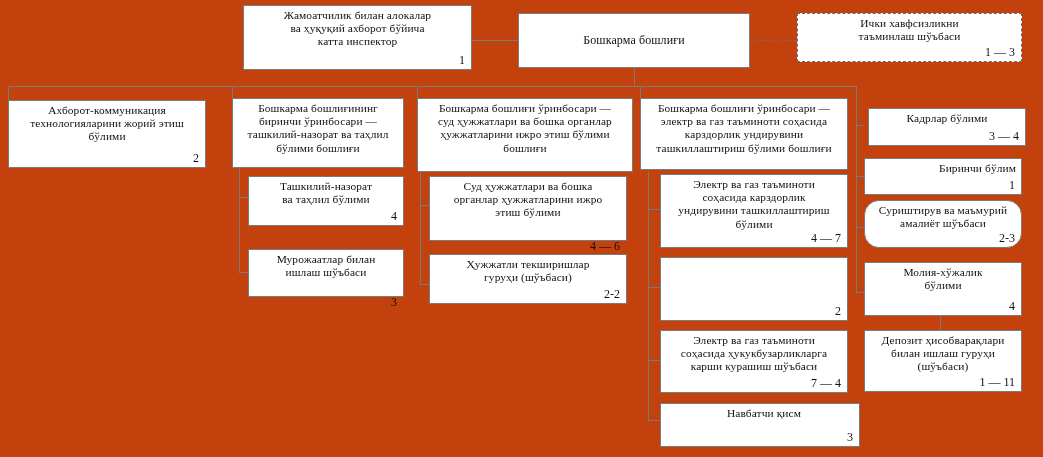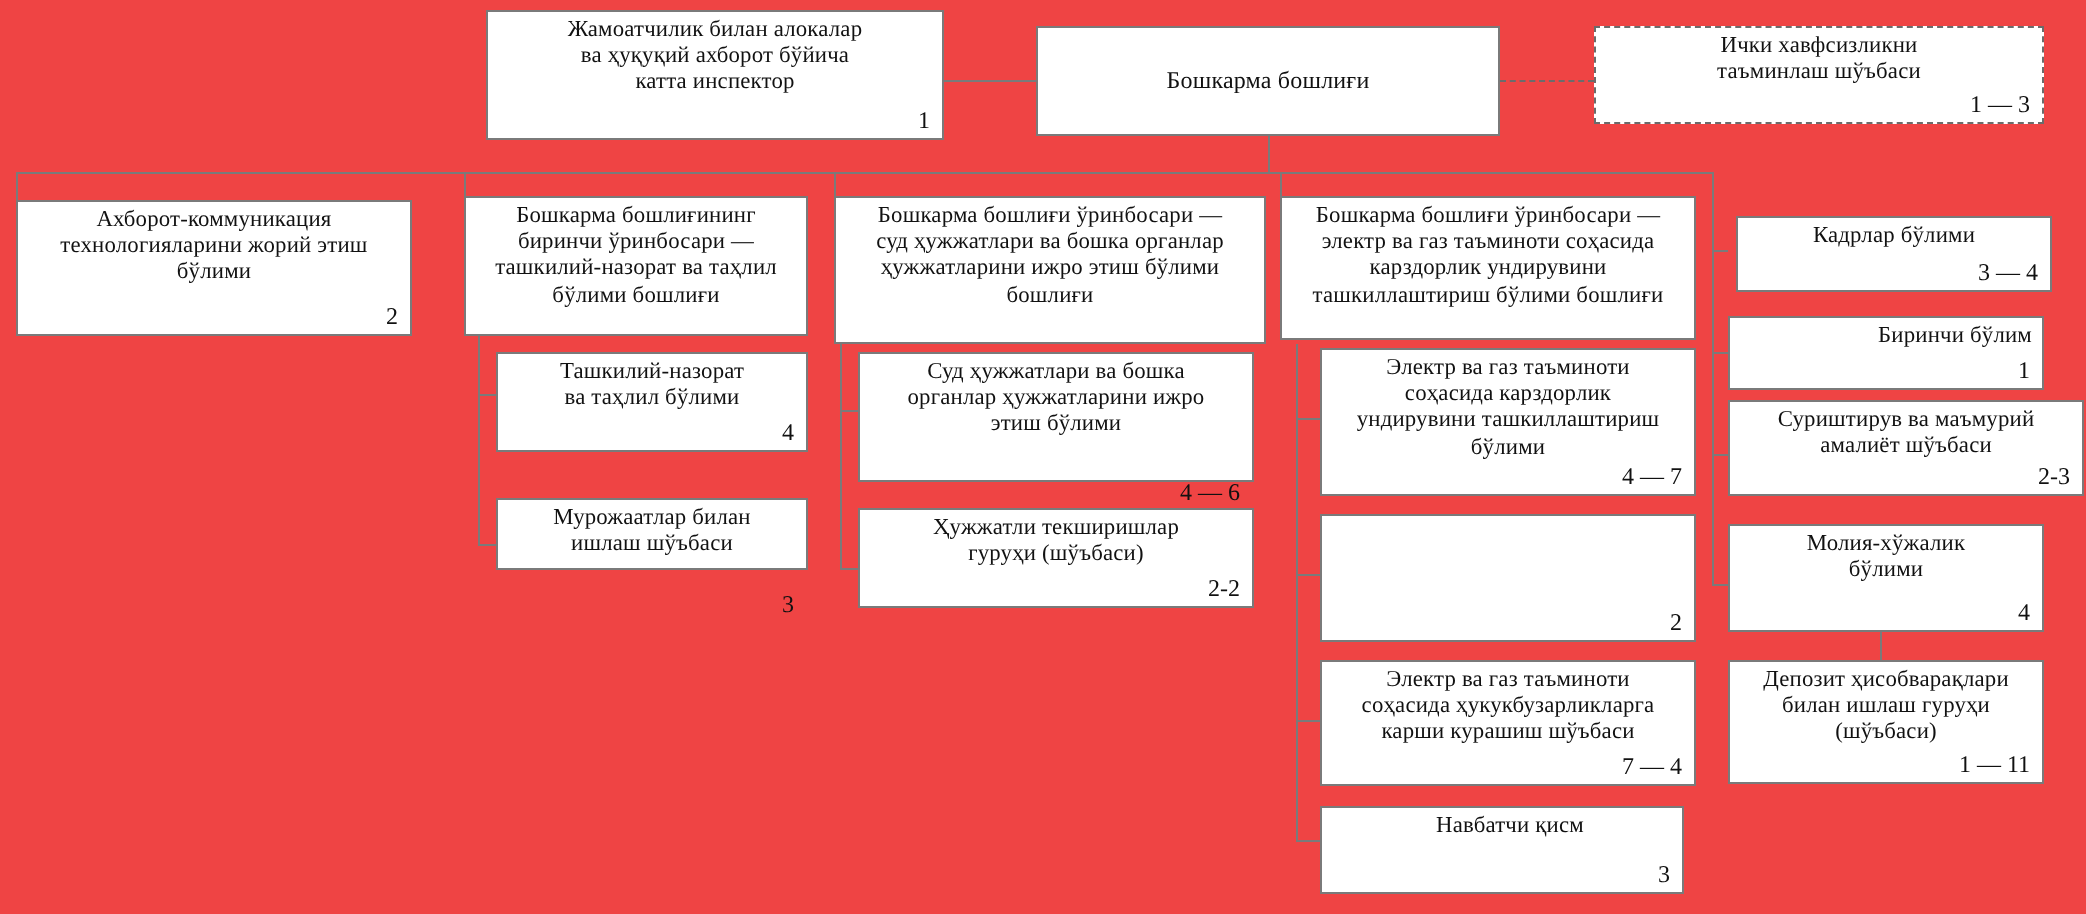--- a/index.html
+++ b/index.html
@@ -9,21 +9,21 @@
     background: #ffffff;
   }
   body {
     font-family: "Liberation Serif", "DejaVu Serif", serif;
     color: #111111;
   }
   #chart {
     position: relative;
     width: 1043px;
     height: 457px;
-    background: #ef4444;
+    background: #c2410c;
     overflow: hidden;
   }
   .box {
     position: absolute;
     box-sizing: border-box;
     border: 1px solid #7a7a7a;
     background: #ffffff;
     padding: 3px 5px 2px 5px;
     display: flex;
     flex-direction: column;
@@ -140,21 +140,21 @@
 ташкилий-назорат ва таҳлил
 бўлими бошлиғи</div>
   </div>
 
   <div class="box" style="left:248px; top:176px; width:156px; height:50px;">
     <div class="txt">Ташкилий-назорат
 ва таҳлил бўлими</div>
     <div class="num">4</div>
   </div>
 
-  <div class="box" style="left:248px; top:249px; width:156px; height:36px;gap:17px;">
+  <div class="box" style="left:248px; top:249px; width:156px; height:48px;gap:17px;">
     <div class="txt">Мурожаатлар билан
 ишлаш шўъбаси</div>
     <div class="num">3</div>
   </div>
 
   <div class="box" style="left:417px; top:98px; width:216px; height:74px;">
     <div class="txt">Бошкарма бошлиғи ўринбосари —
 суд ҳужжатлари ва бошка органлар
 ҳужжатларини ижро этиш бўлими
 бошлиғи</div>
@@ -192,36 +192,36 @@
     <div class="num">2</div>
   </div>
 
   <div class="box" style="left:660px; top:330px; width:188px; height:63px;">
     <div class="txt">Электр ва газ таъминоти
 соҳасида ҳукукбузарликларга
 карши курашиш шўъбаси</div>
     <div class="num">7 — 4</div>
   </div>
 
-  <div class="box" style="left:660px; top:403px; width:182px; height:44px;padding-left:13px;">
+  <div class="box" style="left:660px; top:403px; width:200px; height:44px;padding-left:13px;">
     <div class="txt">Навбатчи қисм</div>
     <div class="num">3</div>
   </div>
 
   <div class="box" style="left:868px; top:108px; width:158px; height:38px;">
     <div class="txt">Кадрлар бўлими</div>
     <div class="num">3 — 4</div>
   </div>
 
   <div class="box" style="left:864px; top:158px; width:158px; height:37px;align-items:flex-end;">
     <div class="txt">Биринчи бўлим</div>
     <div class="num">1</div>
   </div>
 
-  <div class="box" style="left:864px; top:200px; width:178px; height:48px;">
+  <div class="box" style="left:864px; top:200px; width:158px; height:48px;border-radius:15px;">
     <div class="txt">Суриштирув ва маъмурий
 амалиёт шўъбаси</div>
     <div class="num">2-3</div>
   </div>
 
   <div class="box" style="left:864px; top:262px; width:158px; height:54px;">
     <div class="txt">Молия-хўжалик
 бўлими</div>
     <div class="num">4</div>
   </div>

